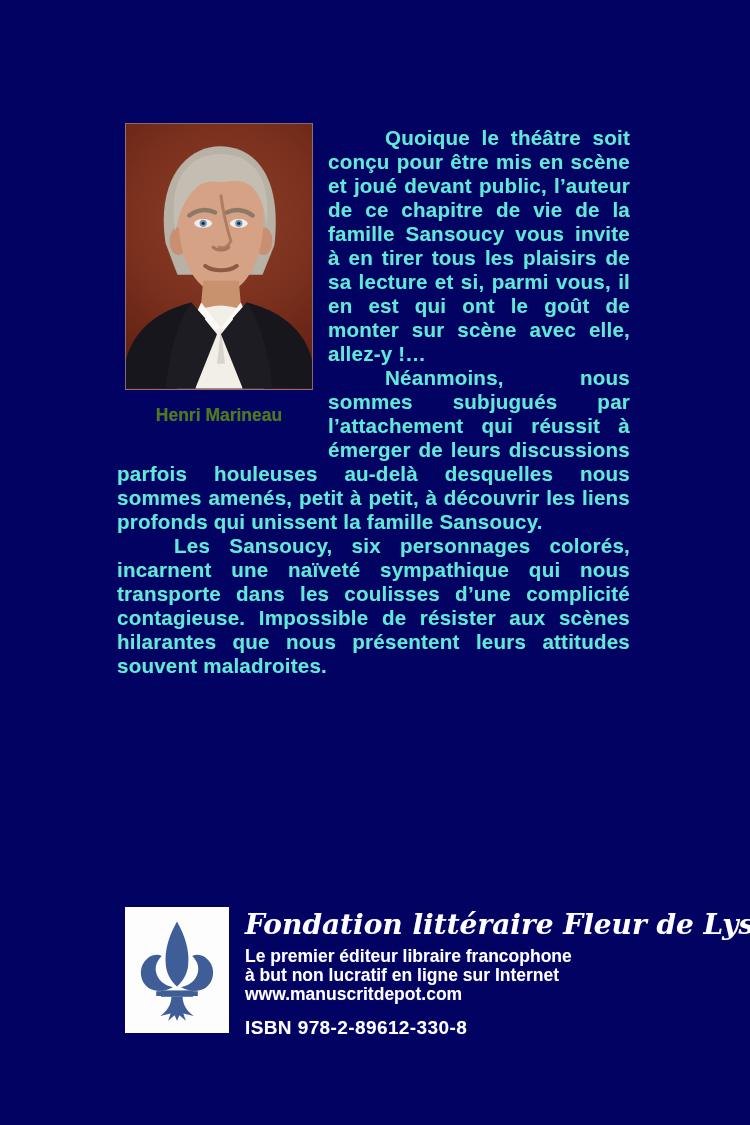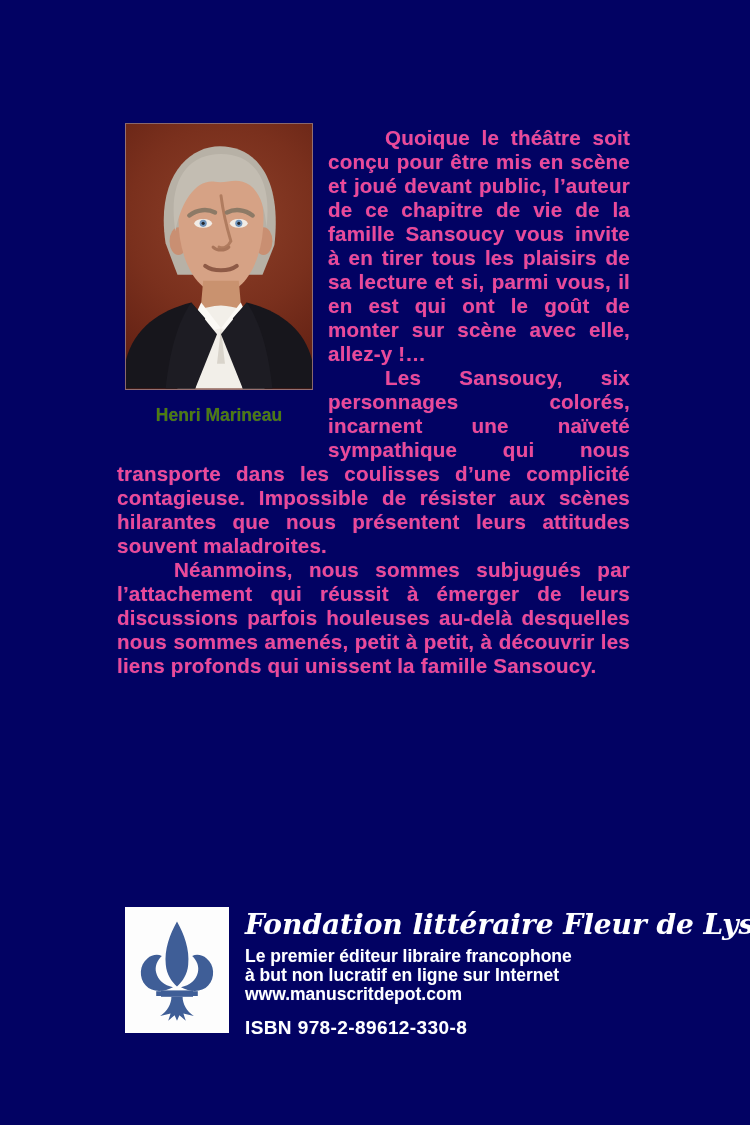--- a/index.html
+++ b/index.html
@@ -11,21 +11,21 @@
     font-family:"Liberation Sans", sans-serif;
   }
   .text-flow { padding:126px 120px 0 117px; }
   p.syn {
     margin:0;
     text-indent:57px;
     font-weight:bold;
     font-size:20.6px;
     line-height:24px;
     letter-spacing:0.2px;
-    color:#ec4899;
+    color:#5eead4;
     text-align:justify;
     text-shadow:0 0 1px rgba(190,200,255,0.35);
   }
   figure.author-figure {
     float:left;
     width:188px;
     margin:-3px 15px 15px 8px;
     padding:0;
   }
   .photo {
@@ -132,22 +132,22 @@
           <path d="M188,267 L188,238 C180,206 154,188 122,180 L108,196 L118,267 Z" fill="#17161c"></path>
 
           <path d="M66,180 L92,212 L70,267 L40,267 C44,230 52,200 66,180 Z" fill="#1d1c23"></path>
           <path d="M122,180 L96,212 L118,267 L148,267 C144,230 136,200 122,180 Z" fill="#1d1c23"></path>
         </svg>
       </div>
       <figcaption class="caption">Henri Marineau</figcaption>
     </figure>
 
     <p class="syn">Quoique le théâtre soit conçu pour être mis en scène et joué devant public, l’auteur de ce chapitre de vie de la famille Sansoucy vous invite à en tirer tous les plaisirs de sa lecture et si, parmi vous, il en est qui ont le goût de monter sur scène avec elle, allez-y&nbsp;!…</p>
+    <p class="syn">Néanmoins, nous sommes subjugués par l’attachement qui réussit à émerger de leurs discussions parfois houleuses au-delà desquelles nous sommes amenés, petit à petit, à découvrir les liens profonds qui unissent la famille Sansoucy.</p>
     <p class="syn">Les Sansoucy, six personnages colorés, incarnent une naïveté sympathique qui nous transporte dans les coulisses d’une complicité contagieuse. Impossible de résister aux scènes hilarantes que nous présentent leurs attitudes souvent maladroites.</p>
-    <p class="syn">Néanmoins, nous sommes subjugués par l’attachement qui réussit à émerger de leurs discussions parfois houleuses au-delà desquelles nous sommes amenés, petit à petit, à découvrir les liens profonds qui unissent la famille Sansoucy.</p>
   </div>
 
   <div class="publisher">
     <div class="logo-box">
       <svg width="80" height="102" viewBox="0 0 100 127" xmlns="http://www.w3.org/2000/svg" aria-hidden="true">
         <g fill="#3f5e97">
 
           <path d="M50,3 C41,19 34,38 36,57 C37,69 43,78 50,84 C57,78 63,69 64,57 C66,38 59,19 50,3 Z"></path>
 
           <path d="M45,85 C34,91 19,92 11,83 C2,73 3,57 13,49 C18,45 25,43 31,46 C25,52 22,59 24,67 C26,76 34,83 45,85 Z"></path>

